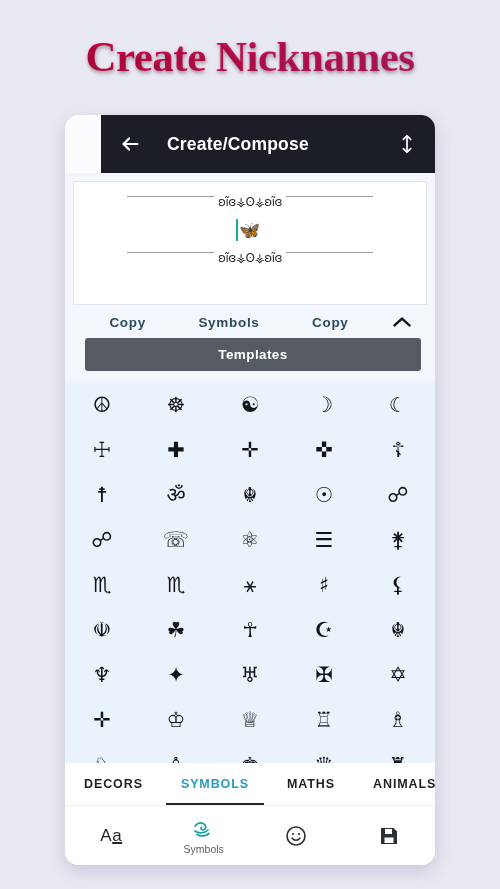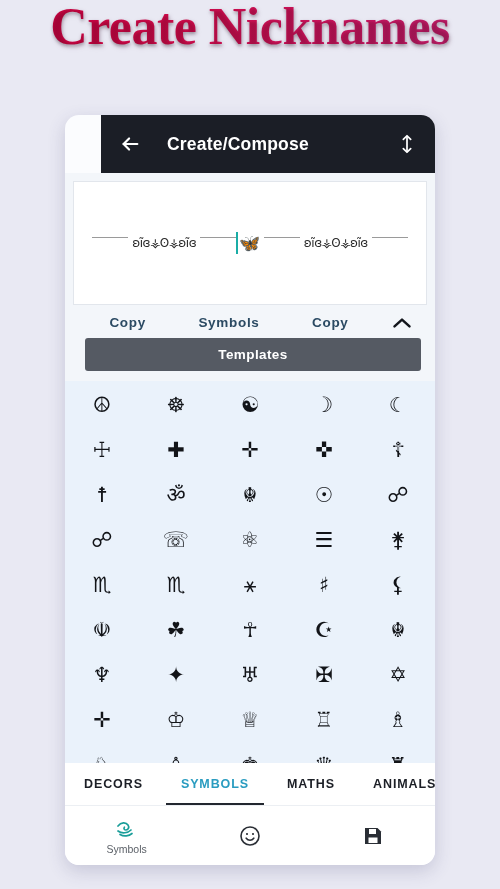--- a/index.html
+++ b/index.html
@@ -13,22 +13,23 @@
     overflow: hidden;
     position: relative;
   }
 
   
   .page-title {
     width: 100%;
     text-align: center;
     font-family: "Liberation Serif", serif;
     font-weight: bold;
-    font-size: 52px;
+    font-size: 43px;
     letter-spacing: -0.5px;
+    padding-top: 34px;
     background: linear-gradient(100deg, #c2003c 0%, #cf0b4a 35%, #c9145c 65%, #b81f6b 100%);
     -webkit-background-clip: text;
     background-clip: text;
     color: transparent;
     -webkit-text-fill-color: transparent;
     text-shadow: 0 2px 3px rgba(0,0,0,0.18);
     filter: drop-shadow(1px 2px 2px rgba(100,60,90,0.35));
     line-height: 1.05;
   }
 
@@ -85,21 +86,21 @@
     background: #f3f6fa;
     padding: 8px 8px 0 8px;
     flex: 0 0 auto;
   }
   .preview-box {
     background: #ffffff;
     border: 1px solid #e2e6ec;
     height: 124px;
     padding: 10px 18px;
     display: flex;
-    flex-direction: row;
+    flex-direction: column;
     align-items: center;
     justify-content: flex-start;
   }
   .deco-line {
     width: 246px;
     display: flex;
     align-items: center;
     justify-content: center;
     height: 20px;
     position: relative;
@@ -145,21 +146,21 @@
     font-size: 20px;
     font-weight: bold;
     letter-spacing: 4px;
     color: #101010;
   }
 
   
   .action-row {
     background: #f3f6fa;
     display: flex;
-    align-items: flex-end;
+    align-items: flex-start;
     padding: 10px 12px 8px 12px;
     flex: 0 0 auto;
   }
   .action-btn {
     flex: 1 1 0;
     text-align: center;
     color: #2b4a63;
     font-size: 13.5px;
     font-weight: bold;
     letter-spacing: 0.7px;
@@ -398,20 +399,25 @@
 
   <div class="tab-bar" id="tab-bar">
       <div class="tab-item">DECORS</div>
       <div class="tab-item active">SYMBOLS</div>
       <div class="tab-item">MATHS</div>
       <div class="tab-item">ANIMALS</div>
       <div class="tab-partial">◁</div>
     </div>
 
   <div class="bottom-bar">
+    <div class="bottom-item">
+      <div class="bottom-icon">
+        <span class="aa-icon">A<u>a</u></span>
+      </div>
+    </div>
     <div class="bottom-item active">
       <div class="bottom-icon">
         <svg viewBox="0 0 24 24" fill="none" stroke="currentColor" stroke-width="1.7" stroke-linecap="round" stroke-linejoin="round">
           <path d="M3 9c3-4 8-4 10-1 1.6 2.4.2 5-2 5-1.7 0-2.6-1.6-1.6-2.8"></path>
           <path d="M3 14c4 3 10 2 13-1"></path>
           <path d="M5 17.5c4 2.3 9 1.6 12-1"></path>
         </svg>
       </div>
       <div class="bottom-label">Symbols</div>
     </div>

